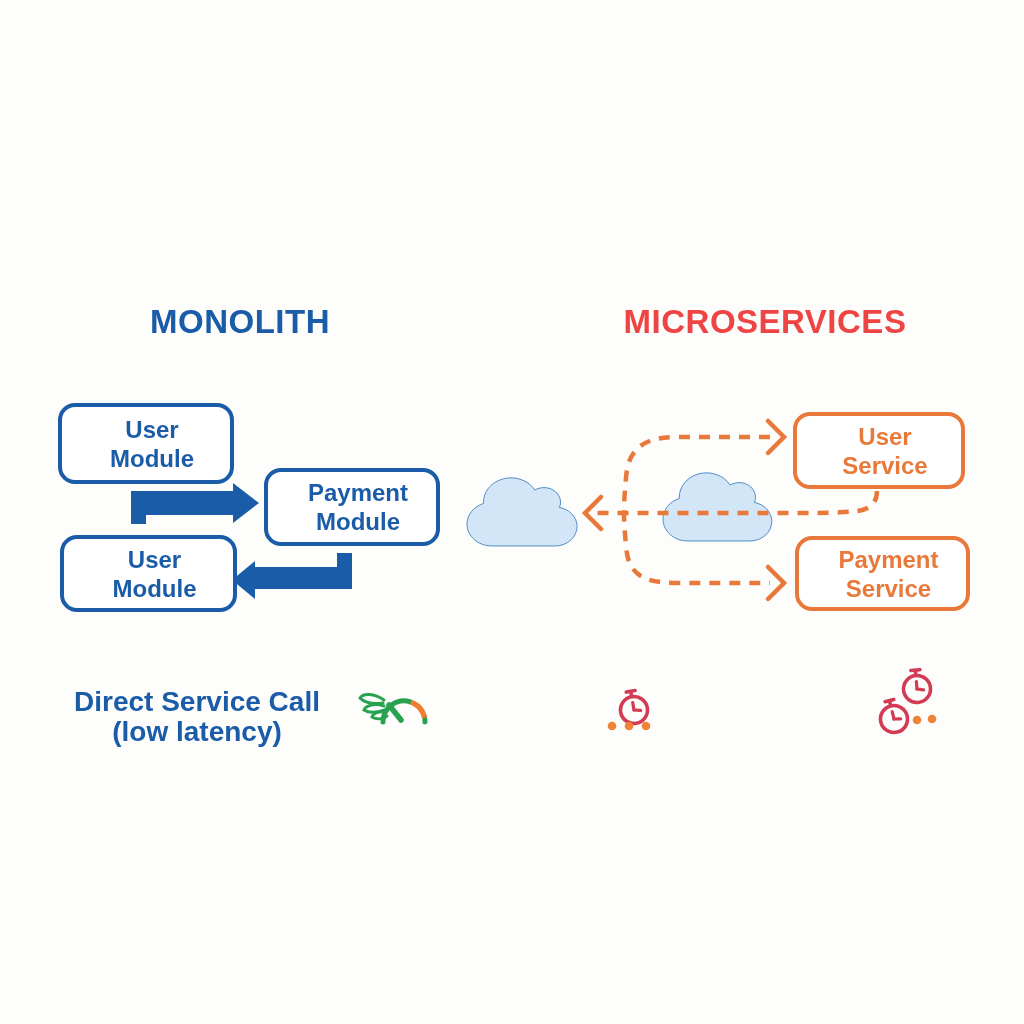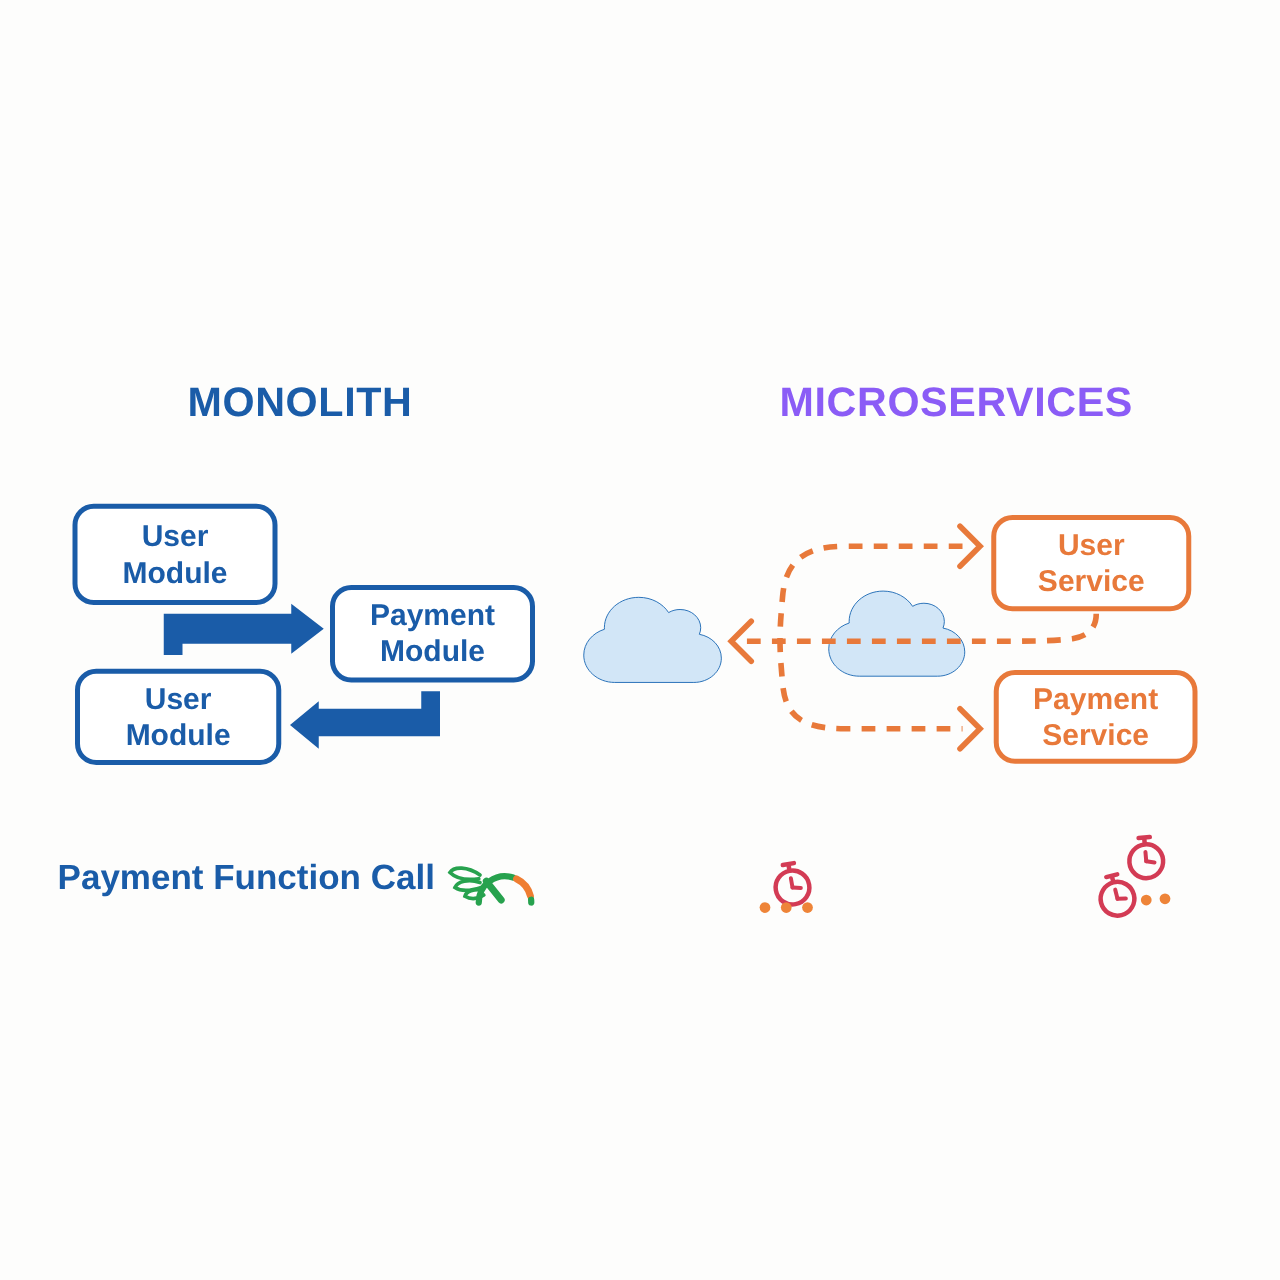--- a/index.html
+++ b/index.html
@@ -10,30 +10,30 @@
     position:relative;overflow:hidden;
   }
   .canvas{position:absolute;left:0;top:0;width:1024px;height:1024px;}
   .shape-layer{position:absolute;left:0;top:0;width:1024px;height:1024px;pointer-events:none;}
 
   .diagram-title{
     position:absolute;text-align:center;
     font-size:33px;font-weight:bold;letter-spacing:.5px;
   }
   .title-blue{color:#1a5ca8;}
-  .title-orange{color:#8b5cf6;}
+  .title-orange{color:#ef4444;}
   #monolith-title{left:60px;top:303px;width:360px;}
   #microservices-title{left:585px;top:303px;width:360px;}
 
   .node-box{
     position:absolute;
     background:#ffffff;
     border-radius:17px;
     display:flex;flex-direction:column;align-items:center;justify-content:center;
-    font-weight:bold;font-size:24px;line-height:29px;text-align:center;
+    font-weight:bold;font-size:24px;line-height:29px;text-align:center;padding-left:12px;
   }
   .node-blue{border:4px solid #1a5ca8;color:#1a5ca8;}
   .node-orange{border:4px solid #e8793a;color:#e8793a;}
   #box-user-module-1{left:58px;top:403px;width:156px;height:73px;}
   #box-payment-module{left:264px;top:468px;width:156px;height:70px;}
   #box-user-module-2{left:60px;top:535px;width:157px;height:69px;}
   #box-user-service{left:793px;top:412px;width:152px;height:69px;}
   #box-payment-service{left:795px;top:536px;width:155px;height:67px;}
 
   .caption{
@@ -123,18 +123,19 @@
   <div class="node-box node-orange" id="box-user-service">
     <span>User</span>
     <span>Service</span>
   </div>
   <div class="node-box node-orange" id="box-payment-service">
     <span>Payment</span>
     <span>Service</span>
   </div>
 
   <div class="caption caption-blue" id="caption-monolith">
-    <div>Payment Function Call</div>
+    <div>Direct Service Call</div>
+    <div>(low latency)</div>
   </div>
   <div class="caption caption-orange" id="caption-microservices">
   </div>
 
 </div>
 
 </body></html>

